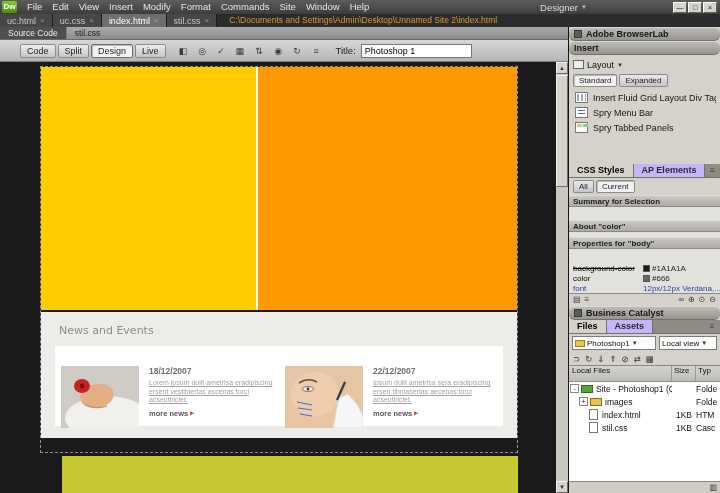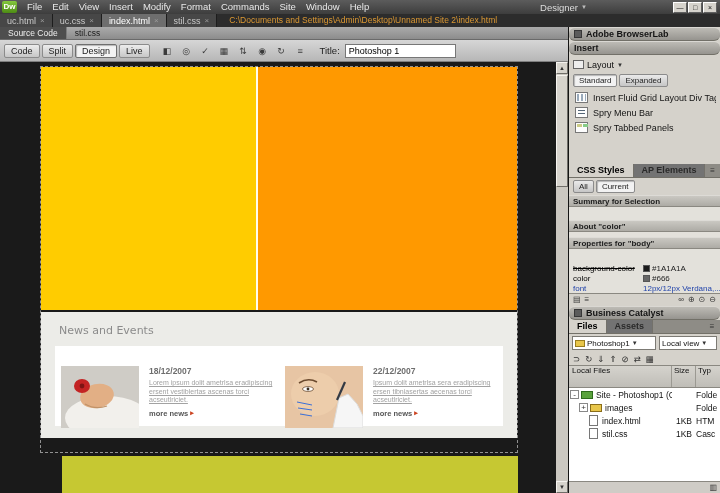--- a/index.html
+++ b/index.html
@@ -27,21 +27,21 @@
   .docpath { margin-left:12px; font-size:8.5px; color:#dd9933; line-height:13px; white-space:nowrap; overflow:hidden; flex:1; }
 
   
   .relatedrow { position:absolute; left:0; top:27px; width:568px; height:13px;
     background:linear-gradient(#aaaaaa,#8c8c8c); display:flex; align-items:stretch; border-bottom:1px solid #6a6a6a; }
   .srcbtn { background:#4e4e4e; color:#eee; font-size:8.5px; padding:0 8px; line-height:12px; }
   .relfile { color:#1c1c1c; font-size:8.5px; padding:0 8px; line-height:12px; border-left:1px solid #7d7d7d; }
 
   
   .doctoolbar { position:absolute; left:0; top:40px; width:568px; height:22px;
-    background:linear-gradient(#d6d6d6,#b7b7b7); display:flex; align-items:center; padding:0 4px; gap:2px;
+    background:linear-gradient(#d6d6d6,#b7b7b7); display:flex; align-items:center; padding:0 20px; gap:2px;
     border-bottom:1px solid #7f7f7f; }
   .viewbtn { font-size:9px; padding:1px 6px; background:linear-gradient(#ececec,#c7c7c7);
     border:1px solid #8b8b8b; border-radius:2px; color:#222; white-space:nowrap; }
   .viewbtn.active { background:#f3f3f3; border-color:#6f6f6f; box-shadow:inset 1px 1px 1px rgba(0,0,0,.25); }
   .tb-icons { display:flex; gap:4px; margin-left:8px; }
   .tb-icon { width:15px; height:14px; font-size:9px; line-height:14px; text-align:center; color:#3b3b3b; }
   .title-label { font-size:9.5px; color:#222; margin-left:10px; white-space:nowrap; }
   .title-input { width:111px; height:14px; font-size:9px; padding:0 3px; border:1px solid #777; background:#fff; margin-left:3px; }
 
   
@@ -90,21 +90,21 @@
   .modebtn.active { background:#f2f2f2; box-shadow:inset 1px 1px 1px rgba(0,0,0,.25); }
   .ins-item { display:flex; align-items:center; gap:5px; height:15px; padding-left:2px; font-size:9px; color:#141414; white-space:nowrap; overflow:hidden; }
   .ins-icon { width:13px; height:11px; border:1px solid #777; background:#fdfdfd; flex:none; position:relative; }
   .ii-div::after { content:""; position:absolute; inset:2px; border:1px dashed #88a; }
   .ii-grid::after { content:""; position:absolute; inset:1px; background:repeating-linear-gradient(90deg,#9ab 0 2px,transparent 2px 4px); }
   .ii-ap::after { content:""; position:absolute; left:2px; top:2px; width:7px; height:5px; background:#7b9edc; }
   .ii-menu::after { content:""; position:absolute; inset:2px; background:repeating-linear-gradient(#567 0 1px,transparent 1px 3px); }
   .ii-tabs::after { content:""; position:absolute; left:1px; top:1px; width:5px; height:3px; background:#cc8; box-shadow:6px 0 0 #8c8; }
 
   .ptabs { height:14px; flex:none; background:#8e8c86; display:flex; align-items:stretch; border-bottom:1px solid #727068; }
-  .ptab { font-size:9px; font-weight:bold; color:#2a2a2a; padding:0 8px; line-height:13px; background:#737373; border-right:1px solid #73716a; white-space:nowrap; }
+  .ptab { font-size:9px; font-weight:bold; color:#2a2a2a; padding:0 8px; line-height:13px; background:#c4b5fd; border-right:1px solid #73716a; white-space:nowrap; }
   .ptab.active { background:#d5d2cb; color:#000; }
   .ptab-spacer { flex:1; }
   .panel-menu { width:16px; font-size:8px; color:#333; text-align:center; line-height:13px; }
 
   .css-body { flex:none; display:flex; flex-direction:column; }
   .css-modes { display:flex; gap:2px; padding:2px 4px; }
   .sec-hdr { height:12px; flex:none; background:linear-gradient(#cac8c2,#adaba5); border-top:1px solid #dddbd6;
     border-bottom:1px solid #8a8881; font-size:8px; font-weight:bold; color:#1c1c1c; padding-left:4px; line-height:11px; }
   .sec-empty { background:#e3e1db; }
   .sum-empty { height:13px; }
@@ -122,21 +122,21 @@
   .cf-spacer { flex:1; }
   .mini-icon { font-size:8px; line-height:12px; color:#333; }
 
   .files-body { flex:1; display:flex; flex-direction:column; min-height:0; }
   .site-row { display:flex; gap:3px; padding:2px 3px; flex:none; }
   .site-combo { flex:1; height:14px; background:#fff; border:1px solid #7c7a74; display:flex; align-items:center;
     gap:2px; font-size:8px; padding:0 2px; color:#111; overflow:hidden; white-space:nowrap; }
   .view-combo { flex:none; width:58px; }
   .folder-mini { width:10px; height:7px; background:#e8c64a; border:1px solid #9a7d1e; flex:none; }
   .files-toolbar { display:flex; gap:5px; padding:0 4px; height:13px; align-items:center; font-size:8.5px; color:#2f2f2f; flex:none; }
-  .cols { display:flex; height:23px; background:linear-gradient(#d5d3cd,#bfbdb7); border-top:1px solid #8a8881;
+  .cols { display:flex; height:17px; background:linear-gradient(#d5d3cd,#bfbdb7); border-top:1px solid #8a8881;
     border-bottom:1px solid #8a8881; font-size:8px; color:#111; flex:none; }
   .col-name { flex:1; padding-left:3px; border-right:1px solid #9b9992; line-height:10px; overflow:hidden; }
   .col-size { width:24px; border-right:1px solid #9b9992; line-height:10px; padding-left:2px; flex:none; }
   .col-type { width:24px; line-height:10px; padding-left:2px; flex:none; overflow:hidden; }
   .tree { flex:1; background:#fff; overflow:hidden; font-size:8.5px; color:#111; }
   .tree-row { display:flex; align-items:center; height:13px; white-space:nowrap; }
   .t-ind { width:9px; flex:none; }
   .expander { width:9px; height:9px; border:1px solid #888; background:#fff; font-size:8px; line-height:7px;
     text-align:center; color:#333; flex:none; margin:0 2px 0 1px; }
   .t-folder { width:12px; height:8px; background:#e8c64a; border:1px solid #8a6d1a; margin-right:3px; flex:none; }

